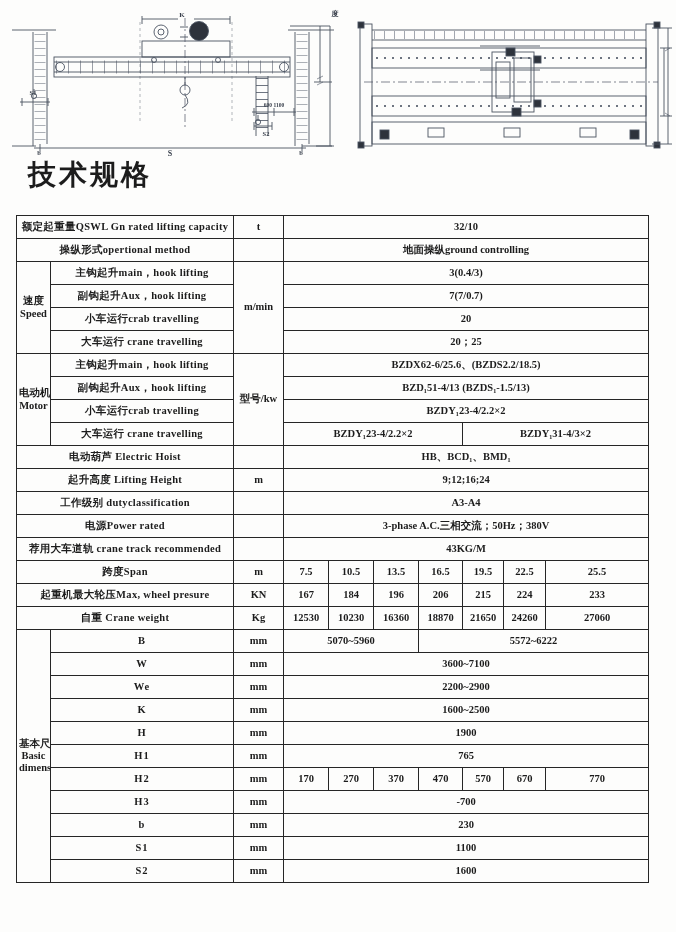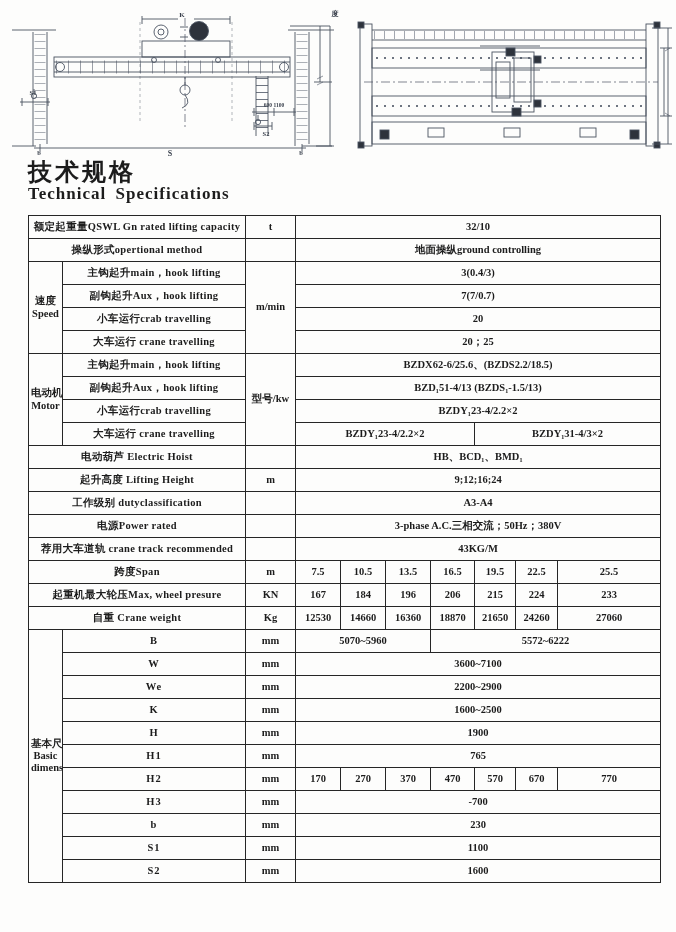--- a/index.html
+++ b/index.html
@@ -9,24 +9,24 @@
     background:#fdfdfc; color:#1c1c1c;
     font-family:"Liberation Serif","DejaVu Serif",serif;
   }
   .drawings { position:absolute; top:4px; left:0; width:676px; height:156px; display:flex; }
   .drawings svg { display:block; }
   .dwg-left { margin-left:4px; }
   .dwg-right { margin-left:6px; }
   svg text { font-family:"Liberation Serif","DejaVu Serif",serif; fill:#3a414d; }
 
   .title-block { position:absolute; left:28px; top:160px; }
-  .title-zh { font-size:24px; font-weight:bold; letter-spacing:3px; line-height:1.05; }
+  .title-zh { font-size:28px; font-weight:bold; letter-spacing:3px; line-height:1.05; }
   .title-en { font-size:17px; font-weight:bold; letter-spacing:1px; line-height:1.1; word-spacing:4px; }
 
-  table.spec { position:absolute; left:28px; top:215px; width:632px;
+  table.spec { position:absolute; left:16px; top:215px; width:632px;
     border-collapse:collapse; table-layout:fixed; }
   table.spec td {
     border:1px solid #262626; text-align:center; vertical-align:middle;
     font-size:10.5px; font-weight:bold; height:23px; padding:1px 2px; line-height:1.15;
     overflow:hidden; white-space:nowrap;
   }
   td.sec { font-size:10.5px; white-space:normal; line-height:1.25; padding:0; }
   td.lab { letter-spacing:0.3px; }
   .dimlab { letter-spacing:1px; }
 </style>
@@ -136,21 +136,20 @@
       <path d="M18,78 h294" stroke-dasharray="9 3 2 3" stroke-width="0.7"></path>
 
       <path d="M306,24 h20 M306,140 h20 M322,24 v116 M314,44 h12 M314,112 h12 M318,44 v68"></path>
       <path d="M319,47 l5,-3 M319,109 l5,3" stroke-width="0.6"></path>
     </g>
   </svg>
 </div>
 
 <div class="title-block">
   <div class="title-zh">技术规格</div>
-  <div class="title-en">Technical Specifications</div>
 </div>
 
 <table class="spec">
   <colgroup>
     <col style="width:34px">
       <col style="width:183px">
       <col style="width:50px">
     <col style="width:45px">
       <col style="width:45px">
       <col style="width:45px">
@@ -257,21 +256,21 @@
       <td>196</td>
       <td>206</td>
       <td>215</td>
       <td>224</td>
       <td>233</td>
     </tr>
     <tr>
       <td colspan="2" class="lab">自重 Crane weight</td>
       <td>Kg</td>
       <td>12530</td>
-      <td>14660</td>
+      <td>10230</td>
       <td>16360</td>
       <td>18870</td>
       <td>21650</td>
       <td>24260</td>
       <td>27060</td>
     </tr>
 
     <tr>
       <td rowspan="11" class="sec"><span>基本尺寸</span><br><span>Basic</span><br><span>dimensions</span></td>
       <td class="dimlab">B</td>

